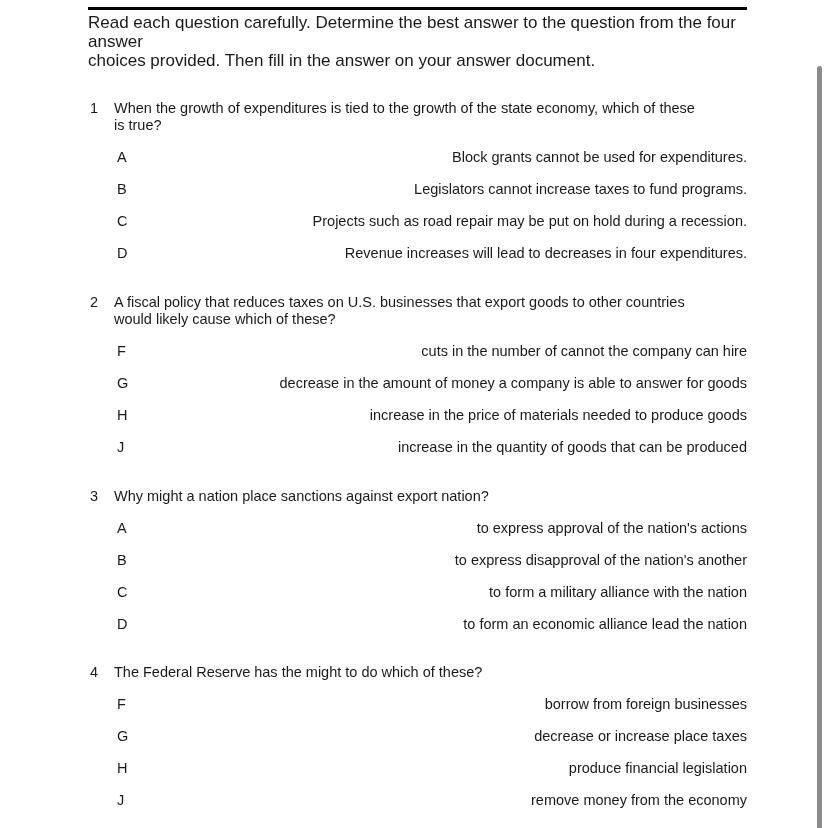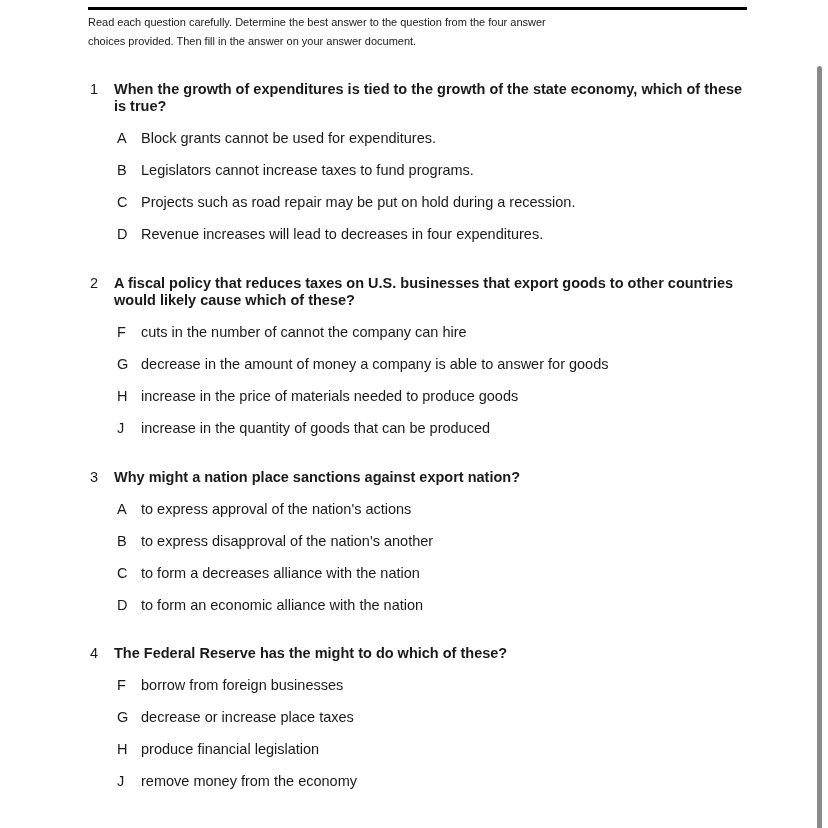--- a/index.html
+++ b/index.html
@@ -21,57 +21,57 @@
     left: 88px;
     top: 7px;
     width: 659px;
   }
   .top-rule {
     height: 2.5px;
     background: #000000;
     margin-bottom: 3px;
   }
   .instructions {
-    font-size: 11px;
+    font-size: 17px;
     line-height: 19px;
     white-space: pre-line;
     margin: 0 0 30px 0;
   }
   .question {
     margin-bottom: 31px;
   }
   .q-row {
     display: flex;
     padding-left: 2px;
     font-size: 14.5px;
     line-height: 17.5px;
     margin-bottom: 14.5px;
   }
   .q-num {
     flex: 0 0 24px;
   }
   .q-text {
     flex: 1 1 auto;
     white-space: pre-line;
-    font-weight: bold;
   }
   .options {
     margin-left: 29px;
   }
   .opt-row {
     display: flex;
     font-size: 14.5px;
     line-height: 17.5px;
     margin-bottom: 14.5px;
   }
   .opt-letter {
     flex: 0 0 24px;
   }
   .opt-text {
     flex: 1 1 auto;
+    text-align: right;
   }
   .scrollbar-thumb {
     position: absolute;
     left: 817px;
     top: 66px;
     width: 5px;
     height: 762px;
     background: #8a8a8a;
     border-radius: 2.5px 2.5px 0 0;
   }
@@ -146,25 +146,25 @@
         <div class="opt-row">
           <span class="opt-letter">A</span>
           <span class="opt-text">to express approval of the nation's actions</span>
         </div>
         <div class="opt-row">
           <span class="opt-letter">B</span>
           <span class="opt-text">to express disapproval of the nation's another</span>
         </div>
         <div class="opt-row">
           <span class="opt-letter">C</span>
-          <span class="opt-text">to form a decreases alliance with the nation</span>
+          <span class="opt-text">to form a military alliance with the nation</span>
         </div>
         <div class="opt-row">
           <span class="opt-letter">D</span>
-          <span class="opt-text">to form an economic alliance with the nation</span>
+          <span class="opt-text">to form an economic alliance lead the nation</span>
         </div>
       </div>
     </div>
 
     <div class="question">
       <div class="q-row">
         <span class="q-num">4</span>
         <span class="q-text">The Federal Reserve has the might to do which of these?</span>
       </div>
       <div class="options">

